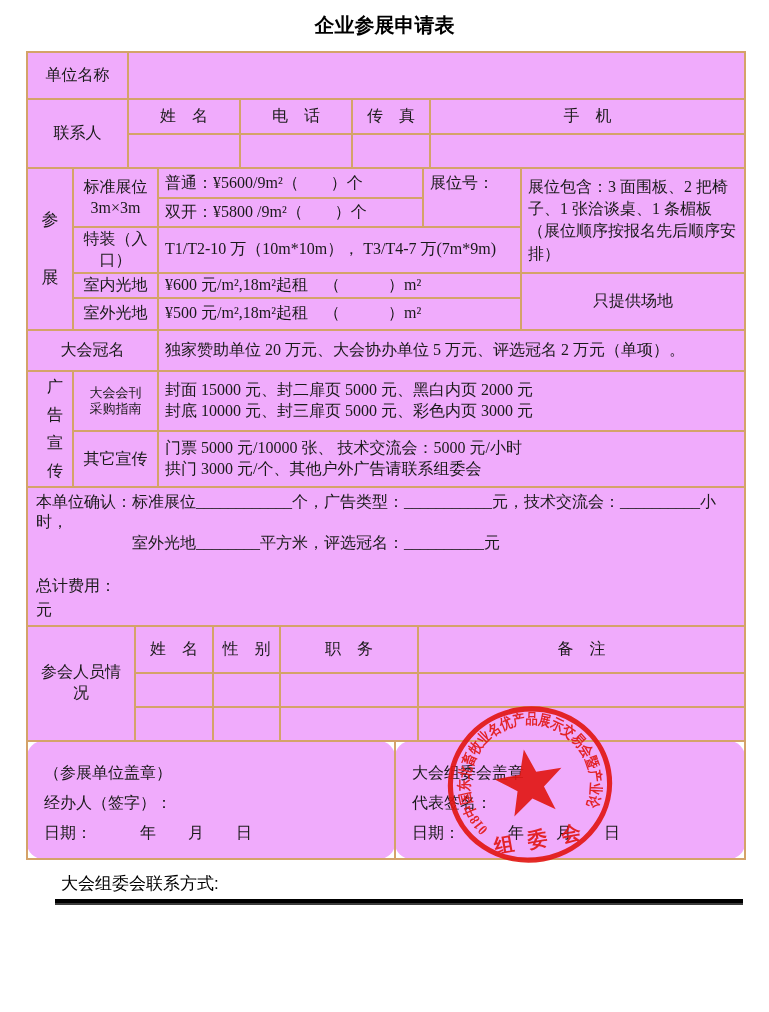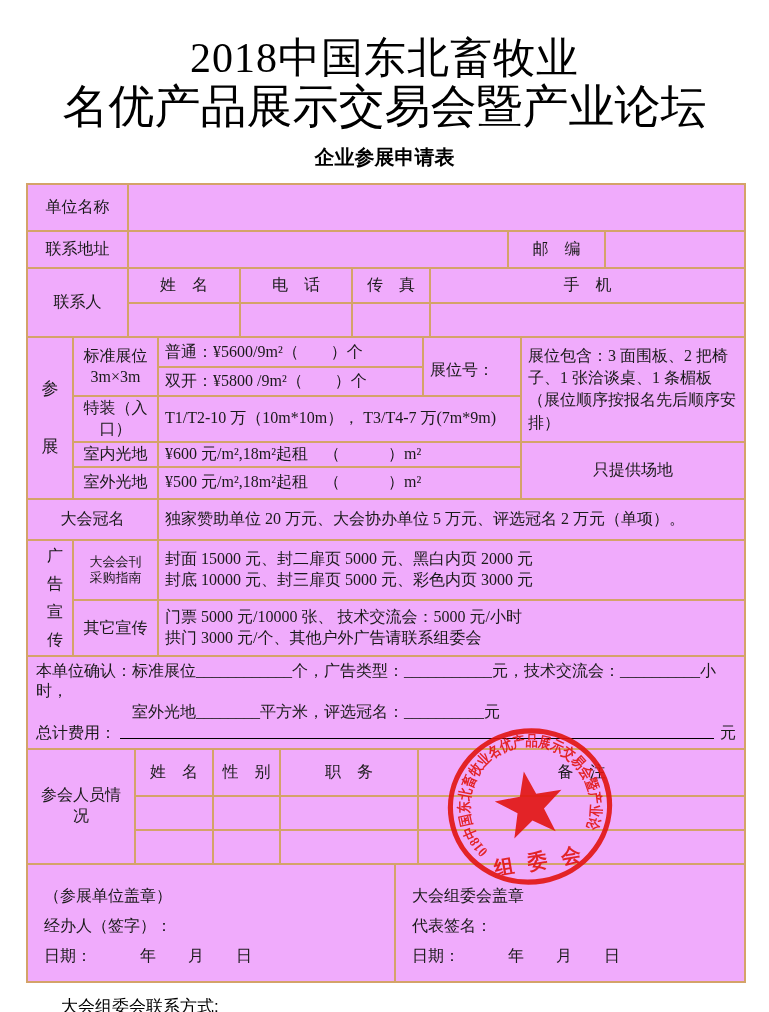--- a/index.html
+++ b/index.html
@@ -29,79 +29,59 @@
   table.tbl + table.tbl{margin-top:-2px;}
   td{
     border:2px solid var(--tan); font-size:16px; padding:1px 6px;
     vertical-align:middle; background:#f0abfc; overflow:hidden; line-height:1.3;
   }
   td.c{text-align:center;}
   td.pre{white-space:pre-line;}
   td.small{font-size:13px; line-height:1.25;}
   .vlabel{white-space:pre-line; text-align:center; line-height:58px; font-size:17px;}
   .fee td{vertical-align:middle;}
-  .total-line{display:flex; align-items:center; margin-top:0;}
+  .total-line{display:flex; align-items:flex-start; margin-top:22px;flex-direction:column;}
   .fill{flex:1; border-bottom:1px solid #000; height:14px; margin:0 6px 2px 4px;}
-  .sig-cell{vertical-align:bottom; padding:16px 14px 10px 16px;}
+  .sig-cell{vertical-align:bottom; padding:16px 14px 10px 16px;border-radius:16px;}
   .sig-cell div{line-height:30px; white-space:pre-wrap;}
 
   
   .stamp{
     position:absolute; left:425px; top:675px; width:210px; height:195px;
     z-index:6; pointer-events:none; transform:rotate(-10deg); opacity:.9;
   }
 
   
   .footer{margin:12px 0 0 55px; width:688px;
     font-family:"Liberation Sans","DejaVu Sans",sans-serif;}
   .footer .head{font-size:17px; font-weight:normal; color:#000; padding-left:6px;}
   .rule{margin-top:4px; height:4px; border-top:4px solid #000; border-bottom:2px solid #3c3c3c;}
 </style>
 </head>
 <body>
 
 <div class="page">
 
-  <div class="title">
-    <div class="t1">2018中国东北畜牧业</div>
-    <div class="t2">名优产品展示交易会暨产业论坛</div>
-  </div>
   <div class="subtitle">企业参展申请表</div>
 
   <div class="form">
 
     <table class="tbl">
       <colgroup>
           <col style="width:101px">
           <col>
         </colgroup>
       <tbody>
           <tr style="height:47px">
         <td class="c">单位名称</td>
         <td></td>
       </tr>
     </tbody>
       </table>
 
-    <table class="tbl">
-      <colgroup>
-          <col style="width:101px">
-          <col style="width:380px">
-          <col style="width:97px">
-          <col>
-        </colgroup>
-      <tbody>
-          <tr style="height:37px">
-        <td class="c">联系地址</td>
-        <td></td>
-        <td class="c">邮　编</td>
-        <td></td>
-      </tr>
-    </tbody>
-      </table>
 
     <table class="tbl">
       <colgroup>
           <col style="width:101px">
           <col style="width:112px">
           <col style="width:112px">
           <col style="width:78px">
           <col>
         </colgroup>
       <tbody>
@@ -129,21 +109,21 @@
           <col style="width:98px">
           <col>
         </colgroup>
       <tbody>
           <tr style="height:30px">
         <td class="c vlabel" rowspan="5">参
 展</td>
         <td class="c pre" rowspan="2">标准展位
 3m×3m</td>
         <td>普通：¥5600/9m²（　　）个</td>
-        <td rowspan="2" style="vertical-align:top;padding-top:22px">展位号：</td>
+        <td rowspan="2" style="vertical-align:top;padding-top:4px">展位号：</td>
         <td rowspan="3" class="pre" style="line-height:1.4">展位包含：3 面围板、2 把椅子、1 张洽谈桌、1 条楣板（展位顺序按报名先后顺序安排）</td>
       </tr>
       <tr style="height:29px">
         <td>双开：¥5800 /9m²（　　）个</td>
       </tr>
       <tr style="height:26px">
         <td class="c" style="padding:1px 2px">特装（入口）</td>
         <td colspan="2">T1/T2-10 万（10m*10m）， T3/T4-7 万(7m*9m)</td>
       </tr>
       <tr style="height:25px">

